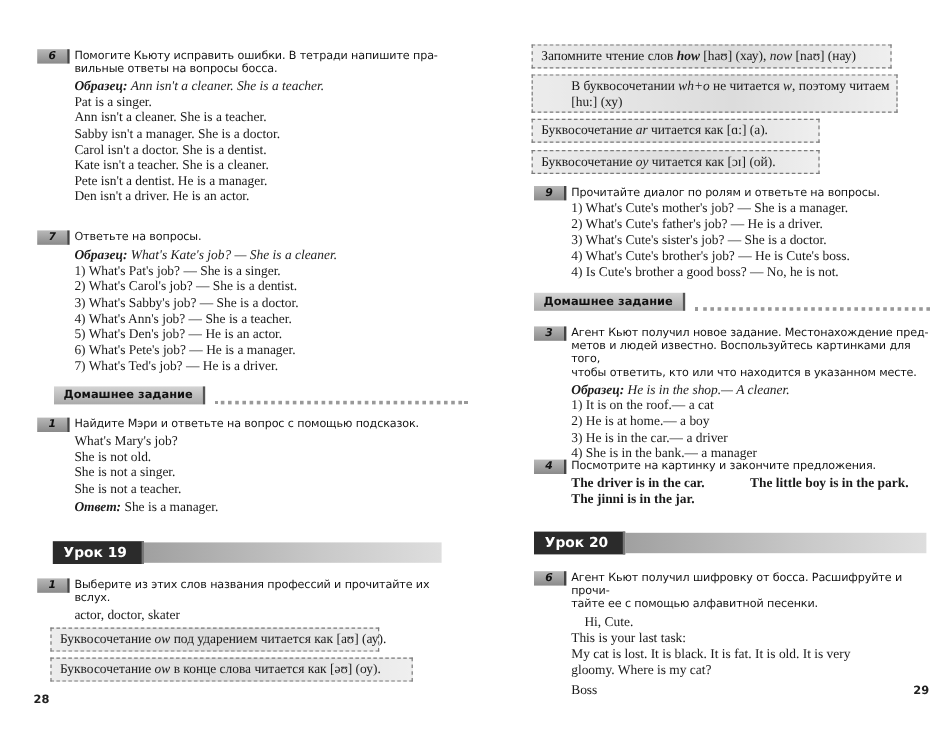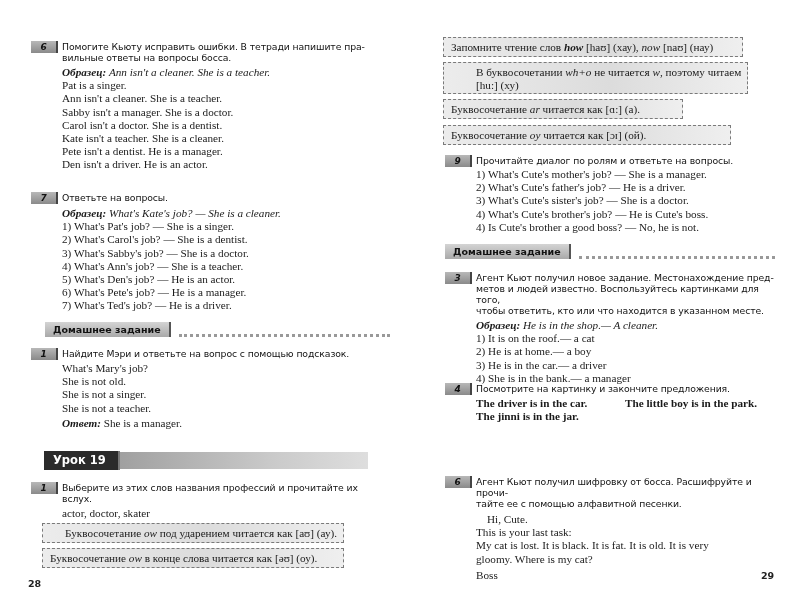--- a/index.html
+++ b/index.html
@@ -118,21 +118,21 @@
     <div class="task-head">
       <span class="task-num">1</span>
       <div>Выберите из этих слов названия профессий и прочитайте их</div>
       <div>вслух.</div>
     </div>
     <div class="task-body" style="margin-top:3px;">
       <div class="line">actor, doctor, skater</div>
     </div>
   </div>
 
-  <div class="rule-box" style="left:42px; top:523px; width:302px; height:20px;text-align:right;">
+  <div class="rule-box" style="left:42px; top:523px; width:274px; height:20px;text-align:right;">
     <span>Буквосочетание </span><i>ow</i><span> под ударением читается как [aʊ] (ау).</span>
   </div>
   <div class="rule-box" style="left:42px; top:548px; width:302px; height:20px;">
     <span>Буквосочетание </span><i>ow</i><span> в конце слова читается как [əʊ] (оу).</span>
   </div>
 
   <div class="page-num" style="left:28px; top:578px;">28</div>
 </div>
 
 <div class="page right">
@@ -143,21 +143,21 @@
 
   <div class="rule-box" style="left:43px; top:62px; width:305px; height:32px;padding-left:32px;">
     <div><span>В буквосочетании </span><i>wh+o</i><span> не читается </span><i>w</i><span>, поэтому читаем</span></div>
     <div>[hu:] (ху)</div>
   </div>
 
   <div class="rule-box" style="left:43px; top:99px; width:240px; height:20px;">
     <span>Буквосочетание </span><i>ar</i><span> читается как [ɑ:] (а).</span>
   </div>
 
-  <div class="rule-box" style="left:43px; top:125px; width:288px; height:20px;">
+  <div class="rule-box" style="left:43px; top:125px; width:240px; height:20px;">
     <span>Буквосочетание </span><i>oy</i><span> читается как [ɔɪ] (ой).</span>
   </div>
 
   <div class="task" style="left:45px; top:155px; width:340px;">
     <div class="task-head">
       <span class="task-num">9</span>
       <div>Прочитайте диалог по ролям и ответьте на вопросы.</div>
     </div>
     <div class="task-body" style="margin-top:2px;">
       <div class="line">1) What's Cute's mother's job? — She is a manager.</div>
@@ -200,20 +200,24 @@
           <div class="line">The driver is in the car.</div>
           <div class="line">The jinni is in the jar.</div>
         </div>
         <div class="col">
           <div class="line">The little boy is in the park.</div>
         </div>
       </div>
     </div>
   </div>
 
+  <div class="lesson-bar" style="left:45px; top:443px; width:327px;">
+    <span class="lesson-label">Урок 20</span>
+    <span class="lesson-grad"></span>
+  </div>
 
   <div class="task" style="left:45px; top:476px; width:340px;">
     <div class="task-head">
       <span class="task-num">6</span>
       <div>Агент Кьют получил шифровку от босса. Расшифруйте и прочи-</div>
       <div>тайте ее с помощью алфавитной песенки.</div>
     </div>
     <div class="task-body" style="margin-top:4px;">
       <div class="line" style="padding-left:11px;">Hi, Cute.</div>
       <div class="line">This is your last task:</div>

